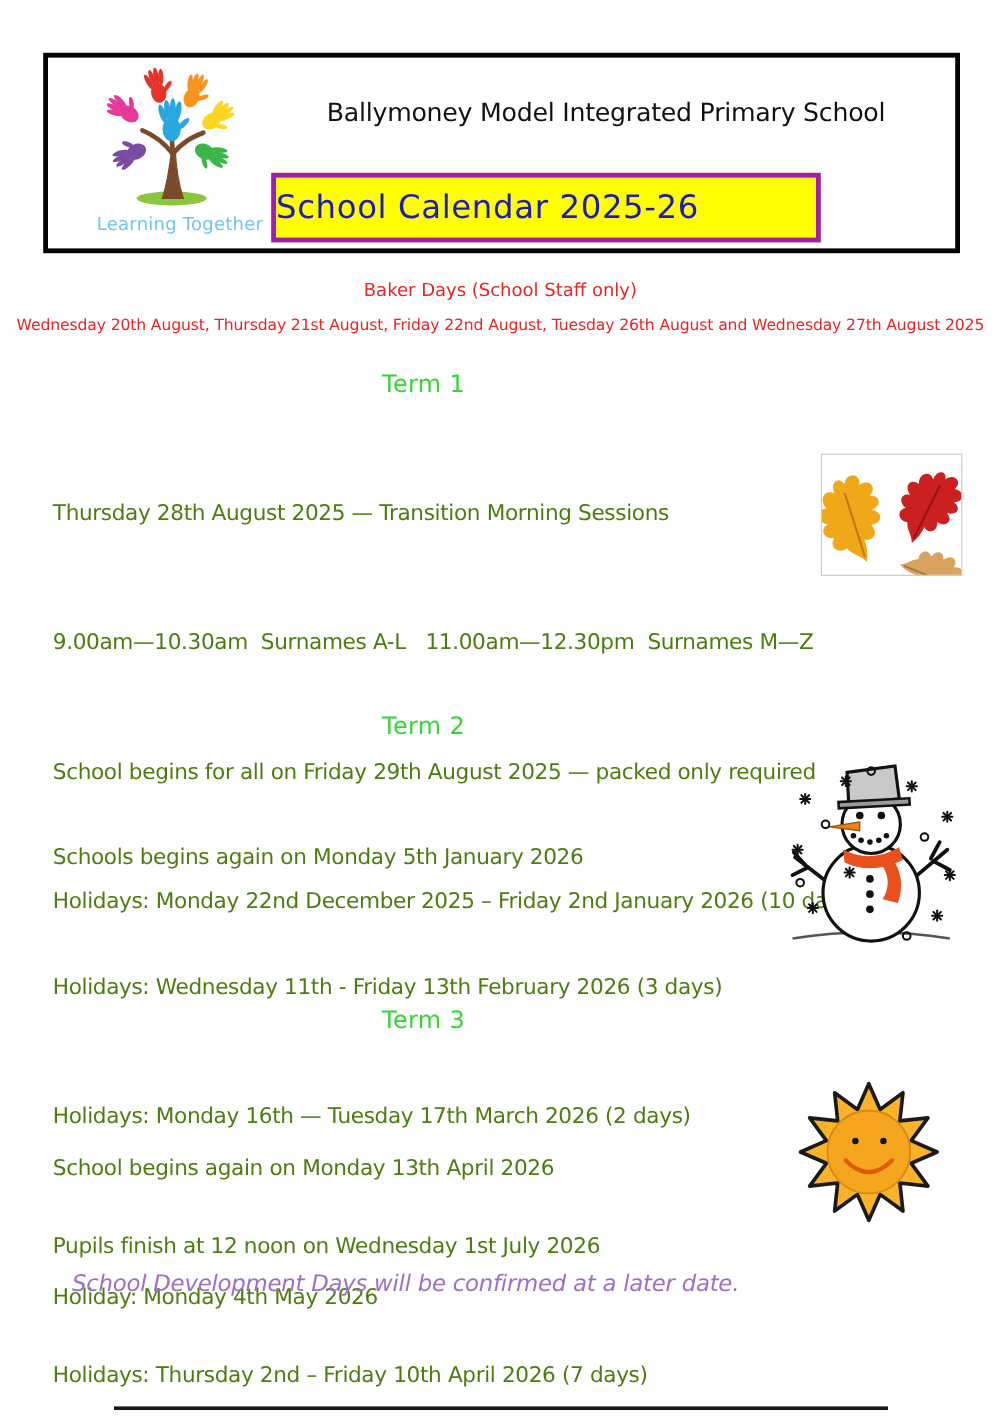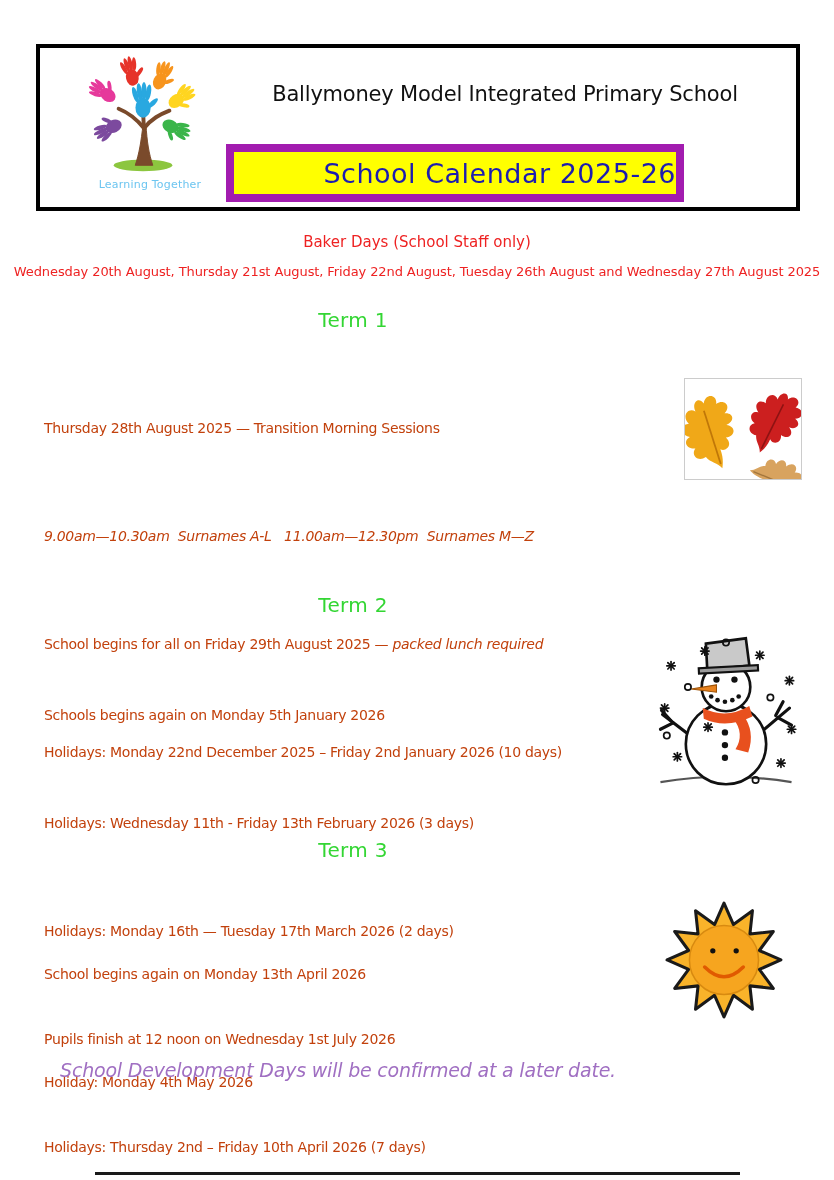--- a/index.html
+++ b/index.html
@@ -10,54 +10,54 @@
     font-family:"DejaVu Sans", sans-serif;
   }
   
   .header-box {
     position:absolute; left:36px; top:44px; width:764px; height:167px;
     border:4px solid #000; background:#fff;
   }
   .logo-svg { position:absolute; left:40px; top:8px; width:130px; height:122px; }
   .logo-caption {
     position:absolute; left:20px; top:130px; width:180px; text-align:center;
-    color:#6cc5f0; font-size:11px; letter-spacing:0.2px;
+    color:#6cc5f0; font-size:15px; letter-spacing:0.2px;
   }
   .school-name {
     position:absolute; left:175px; top:34px; width:580px; text-align:center;
     color:#111; font-size:21px; font-weight:500; letter-spacing:-0.2px;
   }
   .banner {
     position:absolute; left:186px; top:96px; width:458px; height:58px;
-    background:#ffff00; border:8px solid #a21caf;
-    display:flex; align-items:center; justify-content:flex-end;
+    background:#ffff00; border:4px solid #a21caf;
+    display:flex; align-items:center; justify-content:flex-start;
   }
   .banner-text { color:#1d1db0; font-size:27px; letter-spacing:0.5px; }
   
   .baker-title {
     position:absolute; left:0; top:233px; width:834px; text-align:center;
     color:#ee2222; font-size:15px;
   }
   .baker-dates {
     position:absolute; left:0; top:264px; width:834px; text-align:center;
     color:#ee2222; font-size:13px; letter-spacing:-0.1px;
   }
   
   .term-heading {
     position:absolute; left:0; width:706px; text-align:center;
     color:#33d633; font-size:20px; letter-spacing:0.3px;
   }
   .th-1 { top:308px; } .th-2 { top:593px; } .th-3 { top:838px; }
   .term-lines {
     position:absolute; left:44px; width:700px;
-    color:#c2410c; font-size:14px; line-height:36px;
+    color:#4d7c0f; font-size:18px; line-height:36px;
     letter-spacing:-0.3px; white-space:pre-wrap;
   }
   .tl-1 { top:338px; } .tl-2 { top:625px; } .tl-3 { top:884px; }
-  .italic { font-style:italic; }
+  .italic { }
   
   .leaves-frame {
     position:absolute; left:684px; top:378px; width:118px; height:102px;
     background:#fff; border:1px solid #ccc;
   }
   .leaves-frame svg { width:100%; height:100%; }
   .snowman-art { position:absolute; left:652px; top:632px; width:148px; height:155px; }
   .sun-art { position:absolute; left:662px; top:900px; width:124px; height:120px; }
   
   .footer-note {
@@ -114,21 +114,21 @@
     </div>
   </div>
 
   <div class="baker-title">Baker Days (School Staff only)</div>
   <div class="baker-dates">Wednesday 20th August, Thursday 21st August, Friday 22nd August, Tuesday 26th August and Wednesday 27th August 2025</div>
 
   <div class="term-heading th-1">Term 1</div>
   <div class="term-lines tl-1">
     <div><span>Thursday 28th August 2025 — Transition Morning Sessions</span></div>
     <div class="italic"><span>9.00am—10.30am  Surnames A-L   11.00am—12.30pm  Surnames M—Z</span></div>
-    <div><span>School begins for all on Friday 29th August 2025 — </span><span class="italic">packed lunch required</span></div>
+    <div><span>School begins for all on Friday 29th August 2025 — </span><span class="italic">packed only required</span></div>
     <div><span>Holidays: Monday 22nd December 2025 – Friday 2nd January 2026 (10 days)</span></div>
   </div>
 
   <div class="leaves-frame">
     <svg viewBox="0 0 118 100">
       <defs>
         <path id="oakleaf" d="M0,0 C-2,-6 -8,-8 -10,-14 C-18,-12 -22,-20 -16,-24 C-24,-26 -24,-34 -17,-35 C-25,-40 -22,-48 -14,-46 C-18,-54 -10,-60 -5,-54 C-6,-62 2,-66 4,-58 C8,-66 18,-62 14,-54 C22,-56 26,-48 18,-44 C26,-42 24,-34 16,-34 C24,-30 20,-22 12,-24 C16,-16 8,-12 4,-16 C4,-8 2,-4 0,0 Z"></path>
       </defs>
       <g transform="translate(76,74) rotate(24) scale(1.05)">
         <use href="#oakleaf" fill="#cc1f1f"></use>

